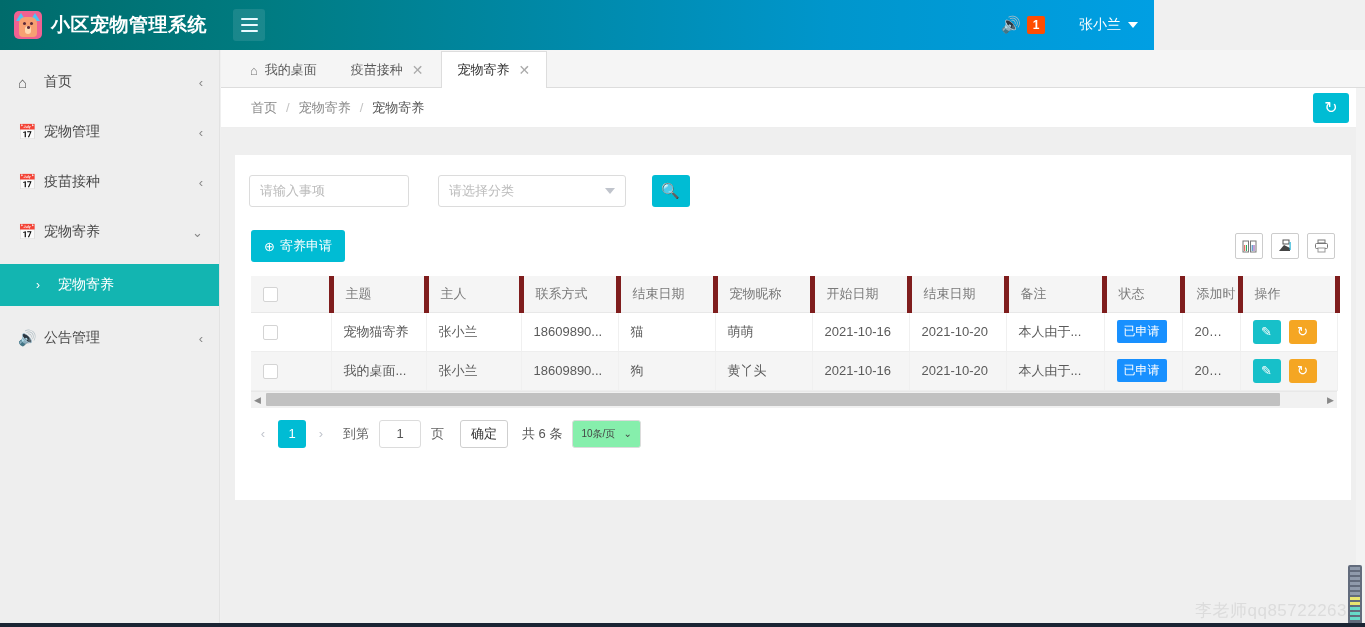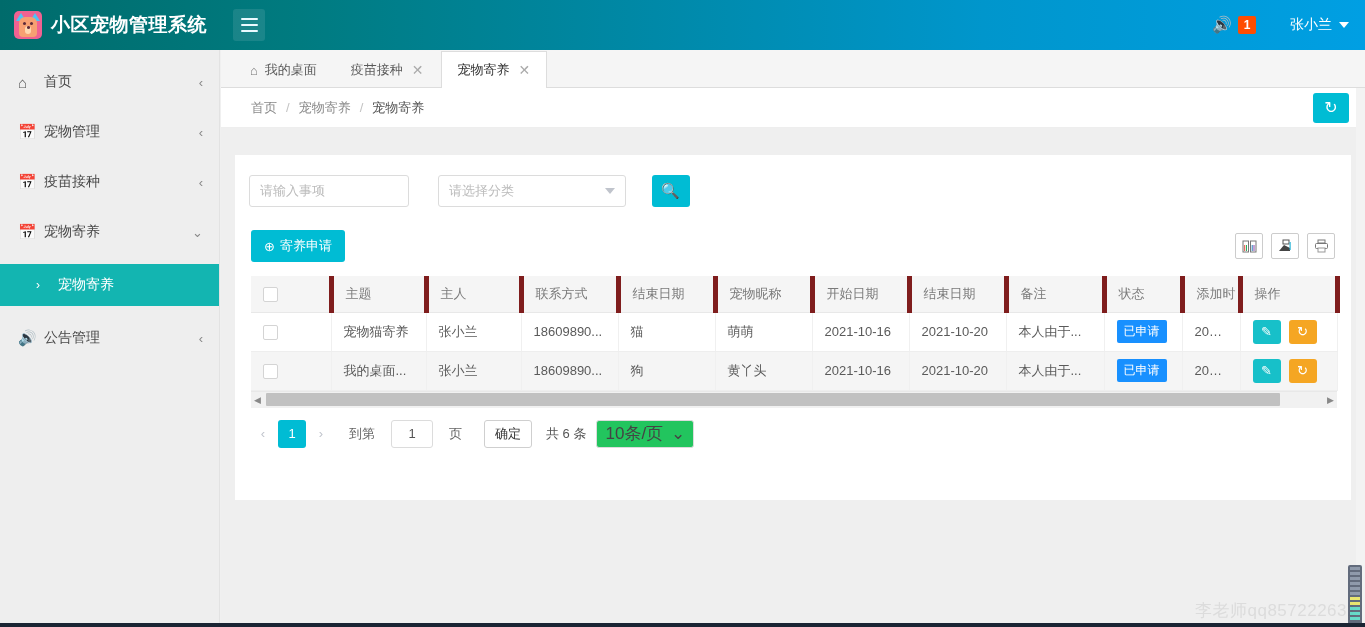--- a/index.html
+++ b/index.html
@@ -5,21 +5,21 @@
   * { box-sizing: border-box; margin: 0; padding: 0; }
   html, body {
     width: 1365px; height: 627px;
     font-family: "Liberation Sans", "DejaVu Sans", sans-serif;
     background: #f0f0f0;
     overflow: hidden;
   }
 
   
   .topbar {
-    position: absolute; top: 0; left: 0; width: 1365px; height: 50px;
+    position: absolute; top: 0; left: 0; width: 1154px; height: 50px;
     background: linear-gradient(90deg, #006b6b 0%, #007b80 22%, #0089a8 48%, #0096cc 72%, #009fe3 100%);
     display: flex; align-items: center;
   }
   .brand {
     width: 225px; height: 50px; display: flex; align-items: center;
     padding-left: 14px; gap: 9px;
   }
   .logo-box {
     width: 28px; height: 28px; border-radius: 5px;
     background: #f06292; position: relative; flex: none;
@@ -199,34 +199,34 @@
   .hscroll .track { flex: 1; height: 13px; position: relative; }
   .hscroll .thumb { position: absolute; left: 2px; top: 0; width: 1014px; height: 13px; background: #c1c1c1; border-radius: 1px; }
 
   
   .pager { display: flex; align-items: center; gap: 0; padding: 12px 0 0 16px; font-size: 13px; color: #666; }
   .pg-arrow { width: 24px; height: 26px; display: flex; align-items: center; justify-content: center; color: #c0c4cc; cursor: pointer; }
   .pg-num {
     min-width: 28px; height: 28px; background: #00bcd4; color: #fff; border-radius: 3px;
     display: flex; align-items: center; justify-content: center; font-size: 13px; margin: 0 3px; cursor: pointer;
   }
-  .pg-txt { margin: 0 16px; color: #666; }
+  .pg-txt { margin: 0 10px; color: #666; }
   .pg-input {
     width: 42px; height: 28px; border: 1px solid #dcdcdc; border-radius: 3px;
     display: flex; align-items: center; justify-content: center; font-size: 13px; color: #555; background: #fff;
   }
   .pg-confirm {
     height: 28px; border: 1px solid #cfcfcf; border-radius: 3px; padding: 0 10px;
     display: flex; align-items: center; font-size: 13px; color: #333; background: #fff; cursor: pointer;
     margin-left: 6px;
   }
   .pg-total { margin: 0 10px 0 14px; color: #555; }
   .pg-size {
     height: 28px; border: 1px solid #dcdcdc; border-radius: 3px; padding: 0 8px;
-    display: flex; align-items: center; gap: 8px; font-size: 17px; color: #444; background: #22c55e; cursor: pointer;
+    display: flex; align-items: center; gap: 8px; font-size: 10px; color: #444; background: #86efac; cursor: pointer;
   }
 
   
   .watermark {
     position: absolute; right: 8px; bottom: 5px; font-size: 17px; color: #dcdcdc;
     letter-spacing: .5px; pointer-events: none; user-select: none;
   }
   .wm-bars {
     position: absolute; right: 3px; bottom: 0px; width: 14px; height: 62px;
     background: #4a5568; border-radius: 2px; overflow: hidden; opacity: .85;

